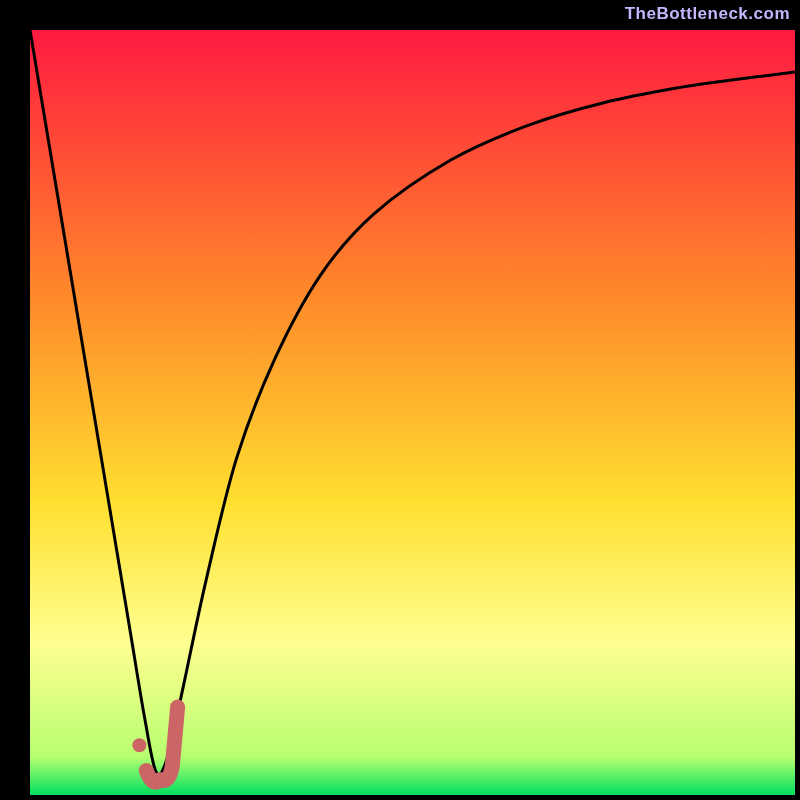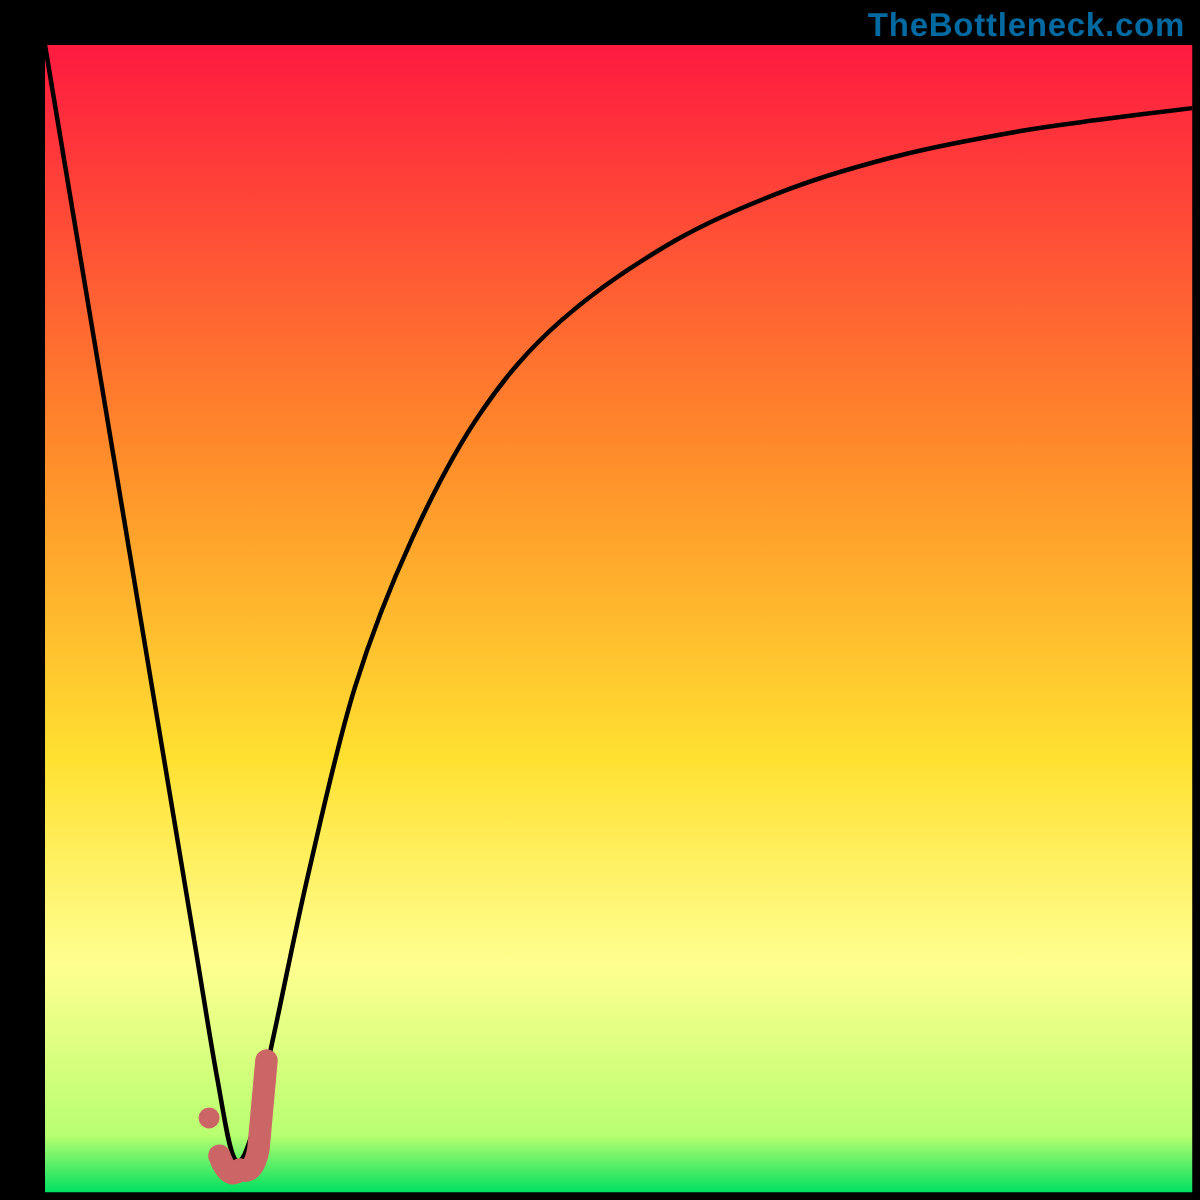--- a/index.html
+++ b/index.html
@@ -16,22 +16,22 @@
       top: 0;
       left: 0;
       width: 800px;
       height: 800px;
       background: #000;
     }
     .watermark {
       position: absolute;
       top: 4px;
       right: 10px;
-      color: #0369a1;
-      font-size: 22px;
+      color: #c4b5fd;
+      font-size: 17px;
       font-weight: bold;
       letter-spacing: 0.5px;
       z-index: 10;
     }
     .plot-wrapper {
       position: absolute;
       top: 30px;
       left: 30px;
       width: 765px;
       height: 765px;

